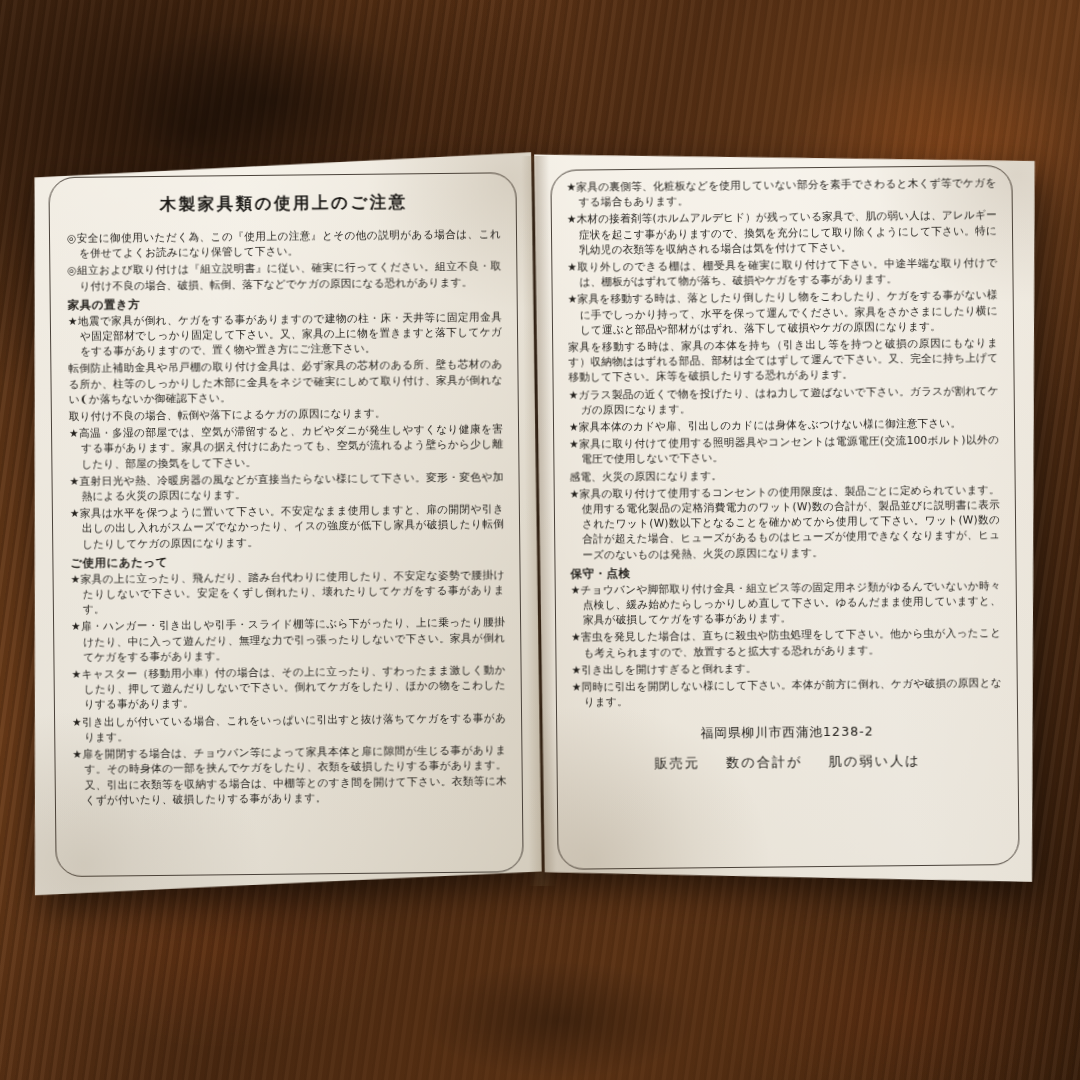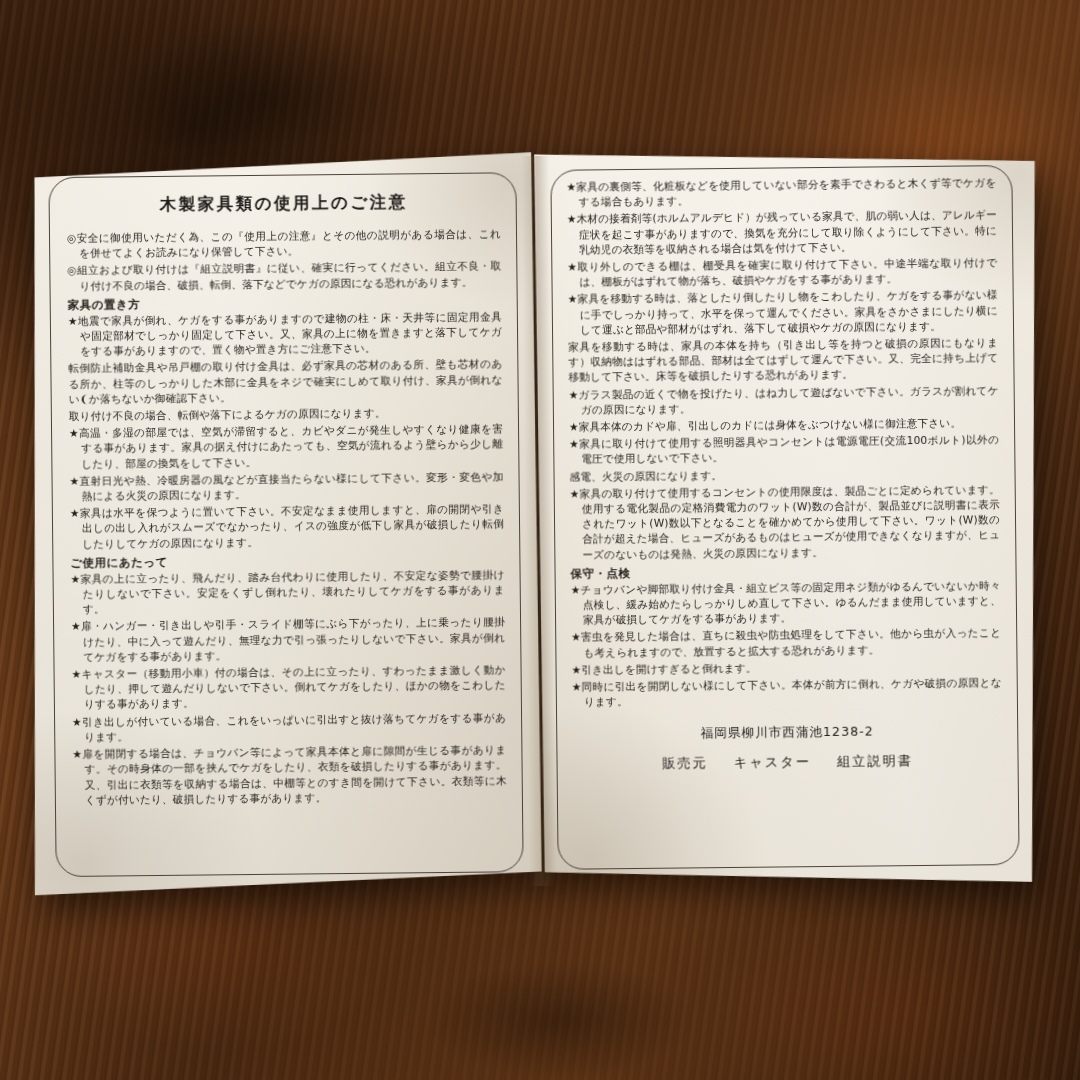--- a/index.html
+++ b/index.html
@@ -204,20 +204,20 @@
         <p class="para hang">★家具の取り付けて使用するコンセントの使用限度は、製品ごとに定められています。使用する電化製品の定格消費電力のワット(W)数の合計が、製品並びに説明書に表示されたワット(W)数以下となることを確かめてから使用して下さい。ワット(W)数の合計が超えた場合、ヒューズがあるものはヒューズが使用できなくなりますが、ヒューズのないものは発熱、火災の原因になります。</p>
 
         <div class="section-head">保守・点検</div>
         <p class="para hang">★チョウバンや脚部取り付け金具・組立ビス等の固定用ネジ類がゆるんでいないか時々点検し、緩み始めたらしっかりしめ直して下さい。ゆるんだまま使用していますと、家具が破損してケガをする事があります。</p>
         <p class="para hang">★害虫を発見した場合は、直ちに殺虫や防虫処理をして下さい。他から虫が入ったことも考えられますので、放置すると拡大する恐れがあります。</p>
         <p class="para hang">★引き出しを開けすぎると倒れます。</p>
         <p class="para hang">★同時に引出を開閉しない様にして下さい。本体が前方に倒れ、ケガや破損の原因となります。</p>
 
         <div class="addr">福岡県柳川市西蒲池1238-2</div>
         <div class="seller">
-          <span>販売元</span><span class="gap"></span><span>キャスター</span><span class="gap"></span><span>組立説明書</span>
+          <span>販売元</span><span class="gap"></span><span>数の合計が</span><span class="gap"></span><span>肌の弱い人は</span>
         </div>
       </div>
     </div>
 
     <div id="fold"></div>
   </div>
 </div>
 
 </body></html>

